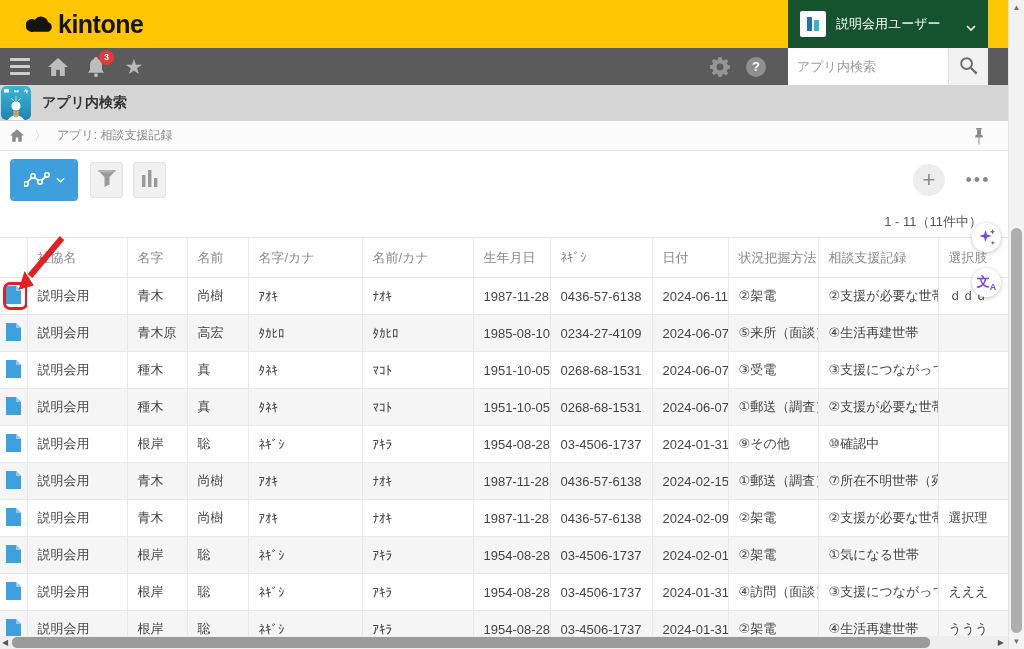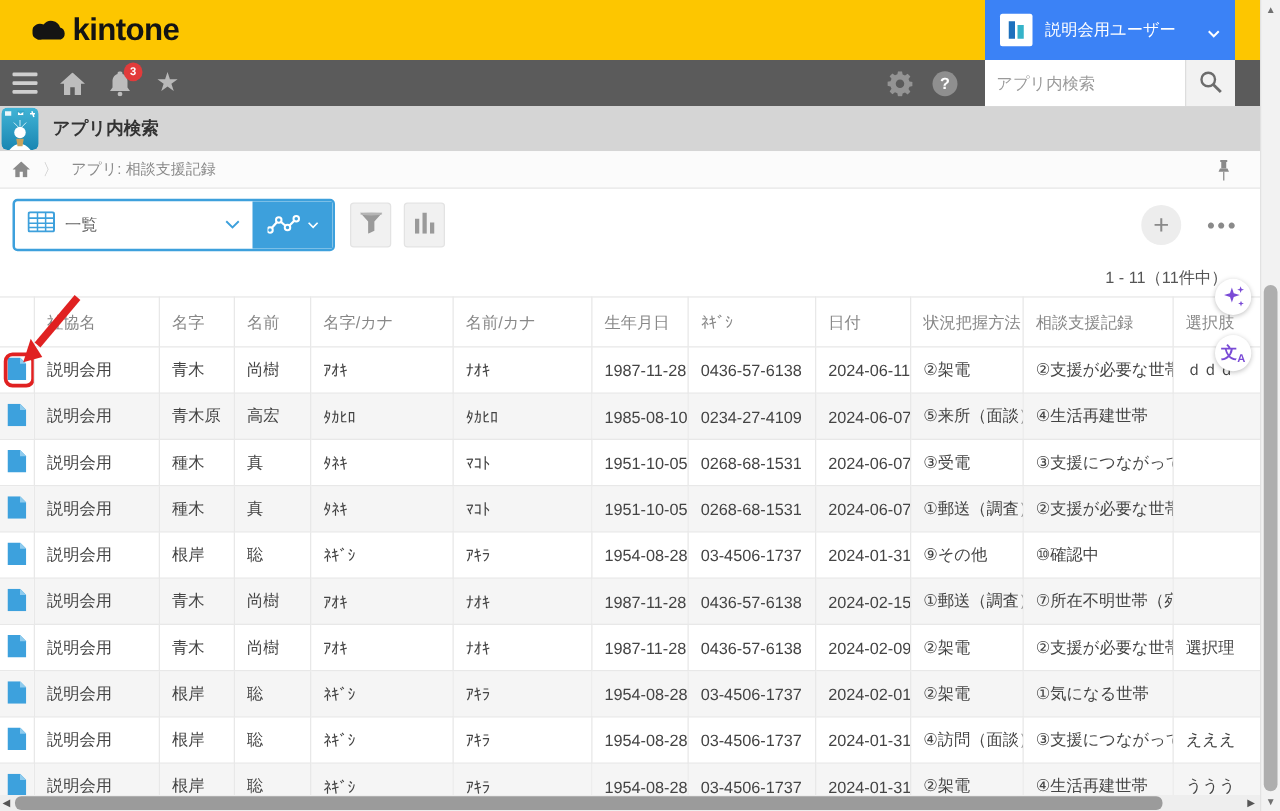--- a/index.html
+++ b/index.html
@@ -3,21 +3,21 @@
 <meta charset="utf-8">
 <style>
   * { margin:0; padding:0; box-sizing:border-box; }
   html,body { width:1024px; height:649px; overflow:hidden; }
   body { position:relative; background:#fff; font-family:"Liberation Sans","DejaVu Sans",sans-serif; color:#444; }
 
   
   .topbar { position:absolute; left:0; top:0; width:1024px; height:48px; background:#fdc600; display:flex; align-items:center; }
   .logo { display:flex; align-items:center; margin-left:26px; gap:4px; }
   .logo-text { font-size:25px; font-weight:800; color:#141414; letter-spacing:-0.5px; }
-  .user-chip { position:absolute; left:788px; top:0; width:200px; height:48px; background:#3b82f6; display:flex; align-items:center; padding:0 12px; gap:10px; cursor:pointer; }
+  .user-chip { position:absolute; left:788px; top:0; width:200px; height:48px; background:#14532d; display:flex; align-items:center; padding:0 12px; gap:10px; cursor:pointer; }
   .avatar { width:26px; height:26px; background:#fff; border-radius:2px; display:flex; align-items:center; justify-content:center; gap:2px; }
   .avatar i { display:block; width:5px; height:14px; }
   .avatar .b1 { background:#1d70bd; }
   .avatar .b2 { background:#35b3c9; height:11px; margin-top:3px; }
   .user-name { color:#fff; font-size:13px; flex:1; }
   .chev { width:10px; height:10px; }
 
   
   .navbar { position:absolute; left:0; top:48px; width:1024px; height:37px; background:#5b5b5b; display:flex; align-items:center; }
   .nav-ic { width:22px; height:22px; display:flex; align-items:center; justify-content:center; cursor:pointer; position:relative; }
@@ -198,38 +198,20 @@
         <rect x="2.2" y="0" width="5.6" height="1.6" fill="#8a8a8a"></rect>
         <rect x="3" y="1.6" width="4" height="5.2" fill="#8a8a8a"></rect>
         <path d="M.8 9.4 h8.4 L8 6.8 H2 z" fill="#8a8a8a"></path>
         <rect x="4.5" y="9.4" width="1" height="7" fill="#8a8a8a"></rect>
       </svg>
   </span>
 </div>
 
 <div class="view-toolbar">
   <div class="view-select">
-    <div class="view-select-main">
-      <span>
-        <svg width="22" height="17" viewBox="0 0 22 17">
-            <rect x=".8" y=".8" width="20.4" height="15.4" rx="1.5" fill="none" stroke="#3da0dc" stroke-width="1.6"></rect>
-            <line x1="1" y1="5.5" x2="21" y2="5.5" stroke="#3da0dc" stroke-width="1.4"></line>
-            <line x1="1" y1="9.5" x2="21" y2="9.5" stroke="#3da0dc" stroke-width="1.2"></line>
-            <line x1="1" y1="13" x2="21" y2="13" stroke="#3da0dc" stroke-width="1.2"></line>
-            <line x1="8" y1="1" x2="8" y2="16" stroke="#3da0dc" stroke-width="1.2"></line>
-            <line x1="14.5" y1="1" x2="14.5" y2="16" stroke="#3da0dc" stroke-width="1.2"></line>
-          </svg>
-      </span>
-      <span class="view-select-label">一覧</span>
-      <span>
-        <svg width="12" height="10" viewBox="0 0 12 10">
-            <polyline points="1,3 6,8 11,3" fill="none" stroke="#3da0dc" stroke-width="1.5"></polyline>
-          </svg>
-      </span>
-    </div>
     <div class="view-graph-seg">
       <svg width="26" height="16" viewBox="0 0 26 16">
           <polyline points="2,12 9,4 16,10 23,3" fill="none" stroke="#fff" stroke-width="1.8"></polyline>
           <circle cx="2" cy="12" r="2.2" fill="#3da0dc" stroke="#fff" stroke-width="1.6"></circle>
           <circle cx="9" cy="4" r="2.2" fill="#3da0dc" stroke="#fff" stroke-width="1.6"></circle>
           <circle cx="16" cy="10" r="2.2" fill="#3da0dc" stroke="#fff" stroke-width="1.6"></circle>
           <circle cx="23" cy="3" r="2.2" fill="#3da0dc" stroke="#fff" stroke-width="1.6"></circle>
         </svg>
       <svg width="9" height="8" viewBox="0 0 10 8">
           <polyline points="1,2 5,6 9,2" fill="none" stroke="#fff" stroke-width="1.5"></polyline>

